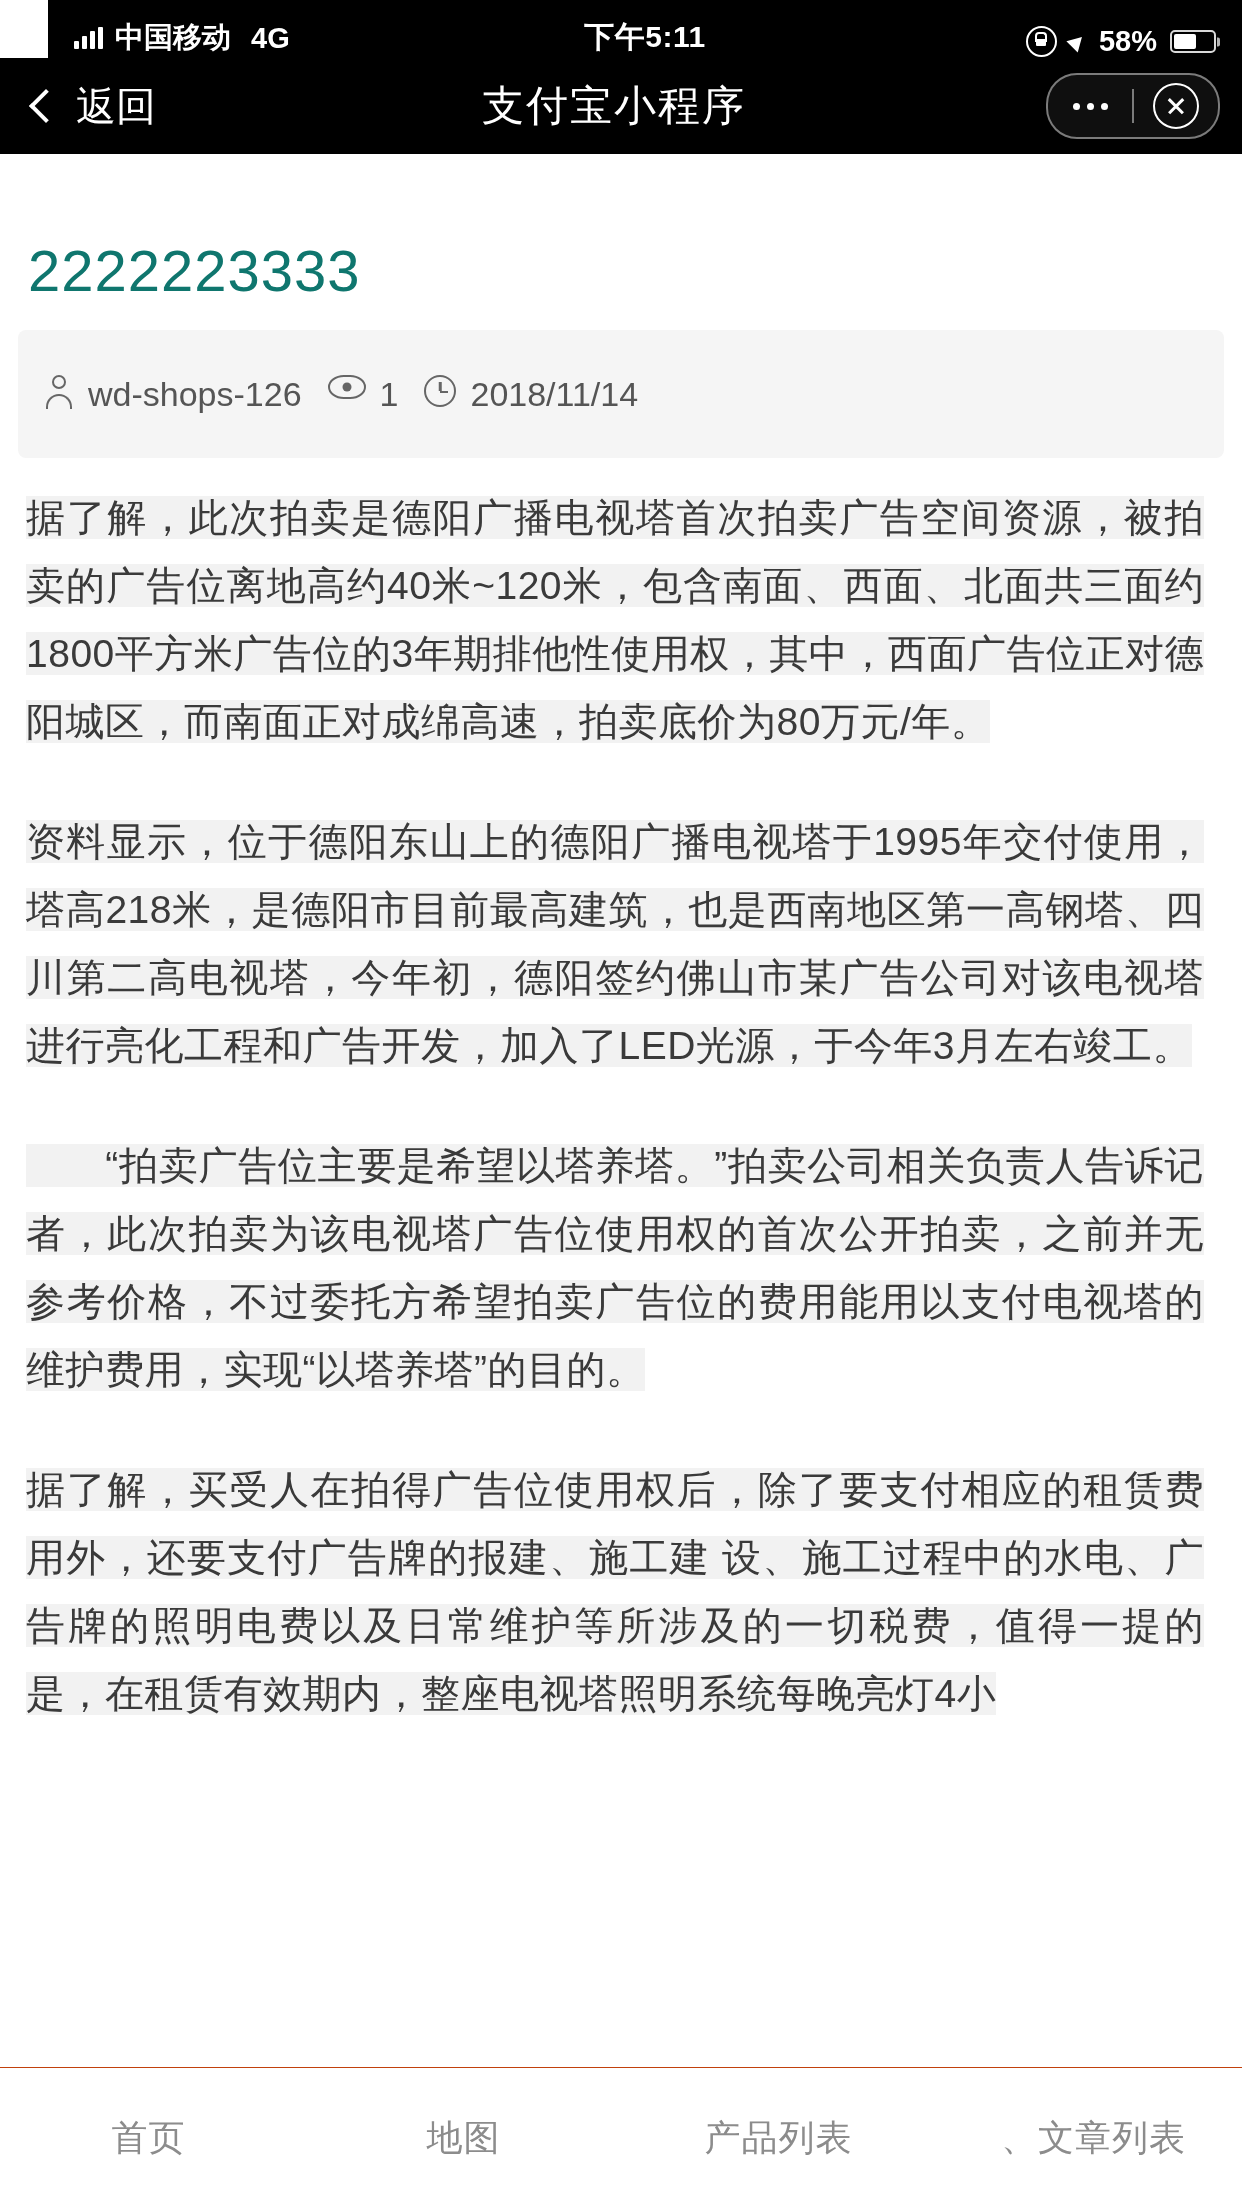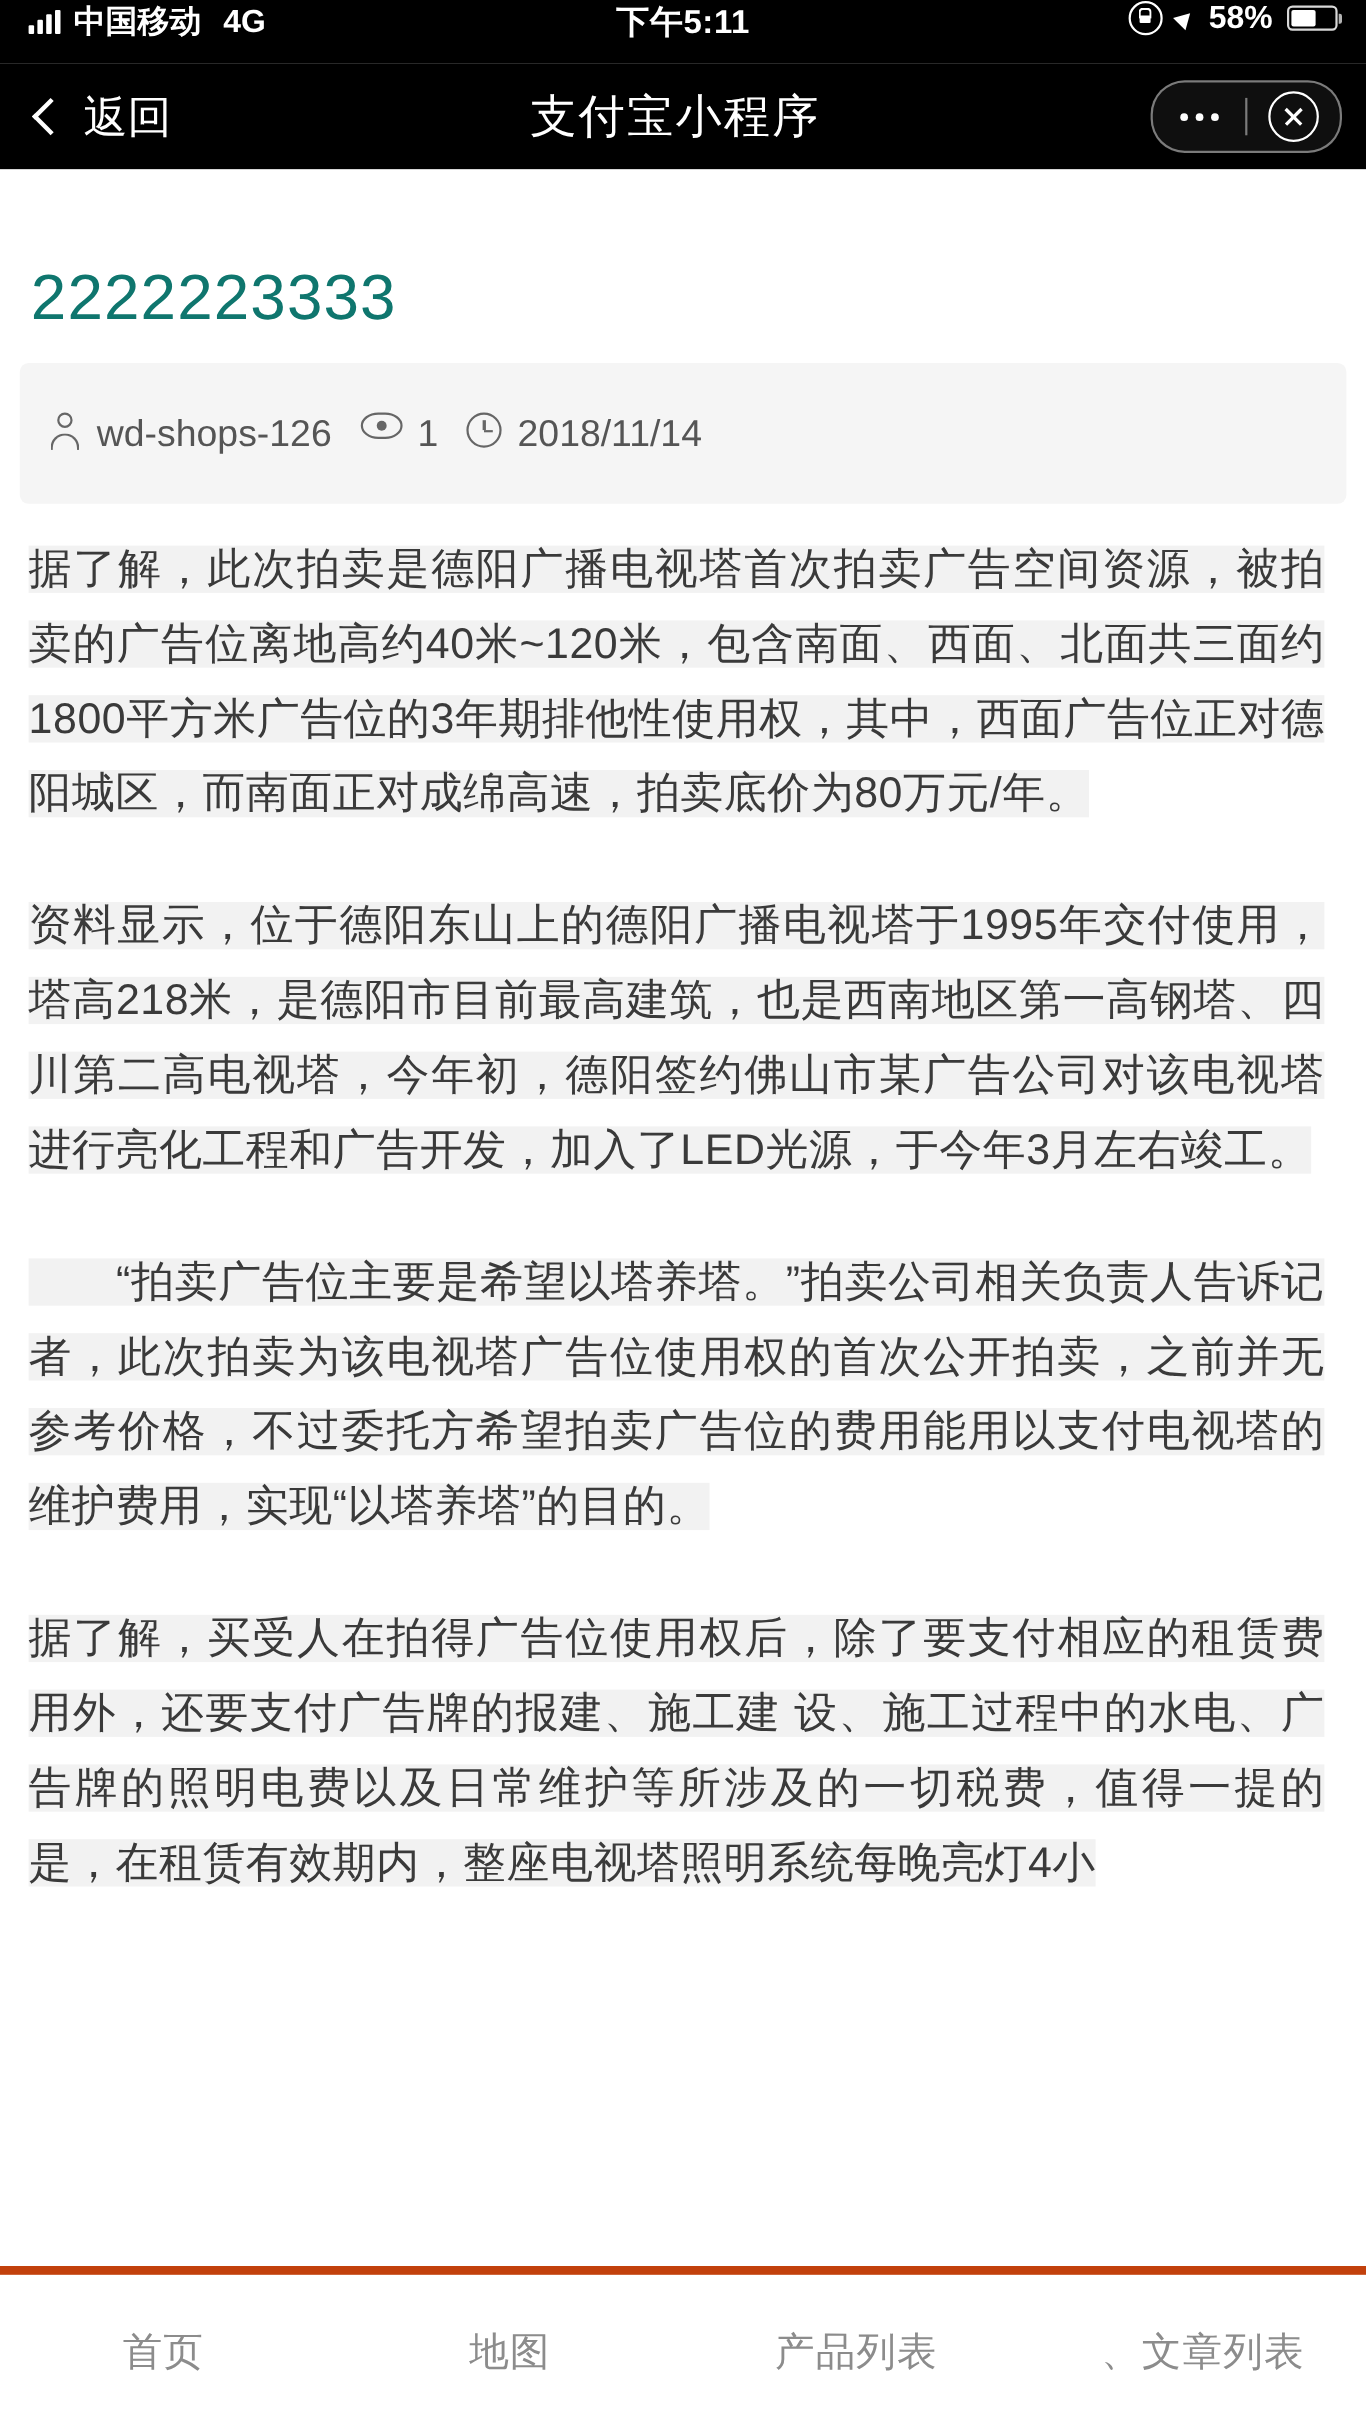--- a/index.html
+++ b/index.html
@@ -15,25 +15,26 @@
     overflow: hidden;
     position: relative;
   }
 
   
   .statusbar {
     height: 58px;
     background: #000000;
     color: #ffffff;
     display: flex;
-    align-items: flex-start;
+    align-items: flex-end;
     padding: 0 26px;
     box-sizing: border-box;
     font-size: 29px;
     font-weight: 600;
+    margin-left: 48px;
   }
   .sb-left {
     display: flex;
     align-items: center;
     gap: 12px;
     flex: 1;
   }
   .sb-center {
     flex: 0 0 auto;
     font-size: 30px;
@@ -331,21 +332,21 @@
     height: 90px;
     background: linear-gradient(to bottom, rgba(255,255,255,0), #ffffff 75%);
     pointer-events: none;
   }
 
   
   .tabbar {
     position: absolute;
     bottom: 0; left: 0; right: 0;
     height: 140px;
-    border-top: 8px solid #c2410c;
+    border-top: 1px solid #c2410c;
     background: #ffffff;
     display: flex;
     align-items: center;
     gap: 18px;
   }
   .tab {
     flex: 1;
     text-align: center;
     font-size: 36px;
     color: #8c8c8c;

